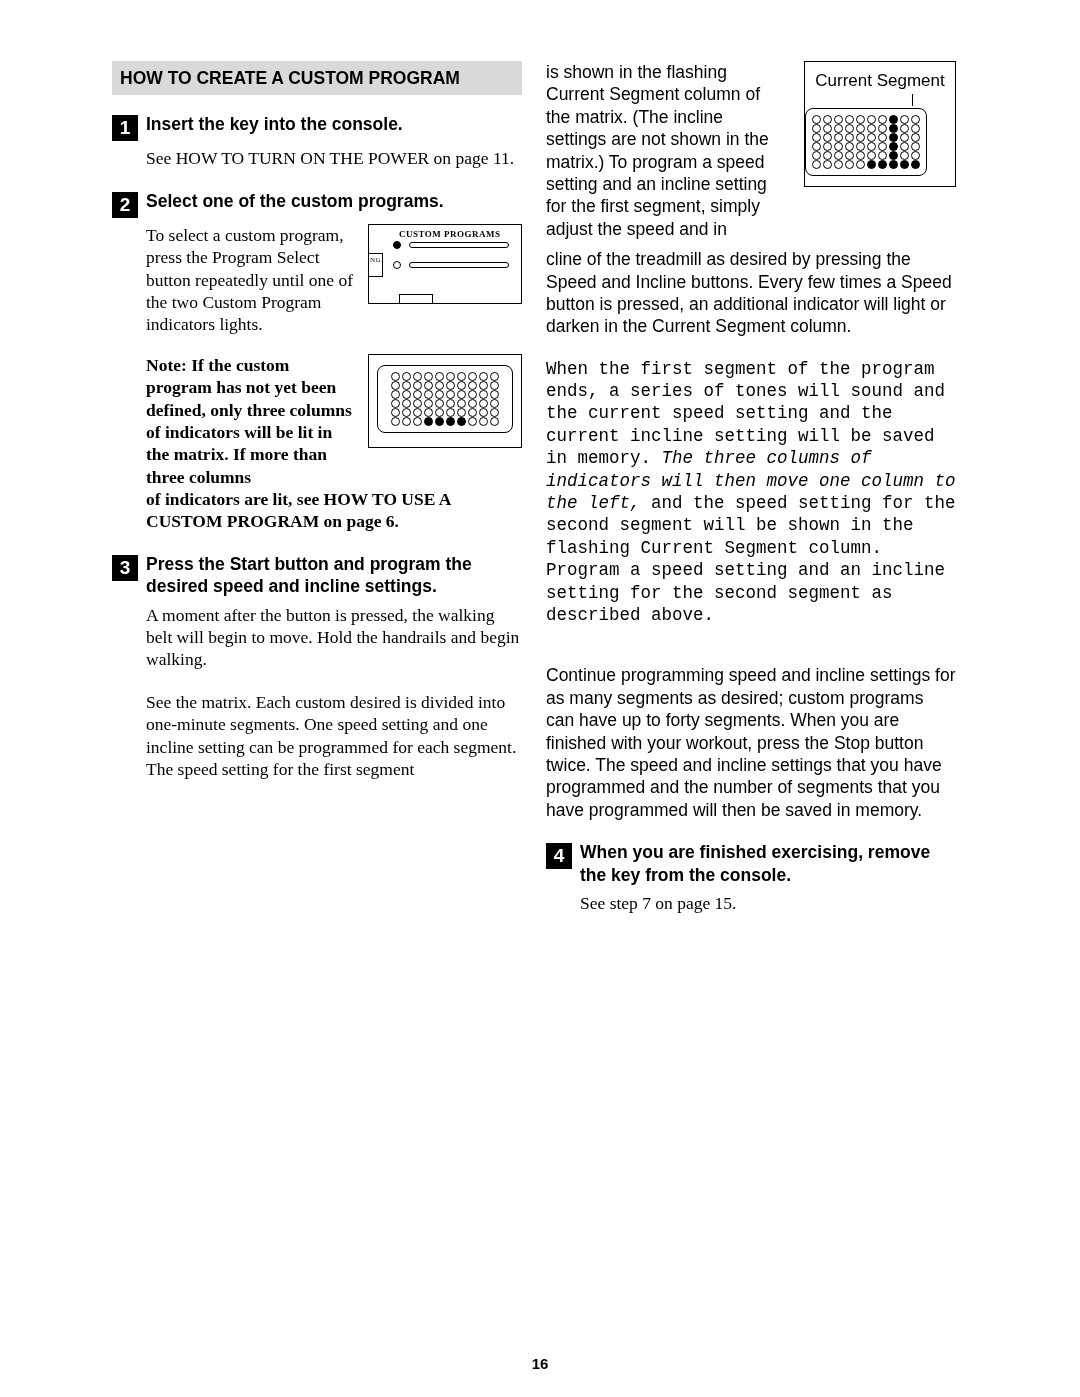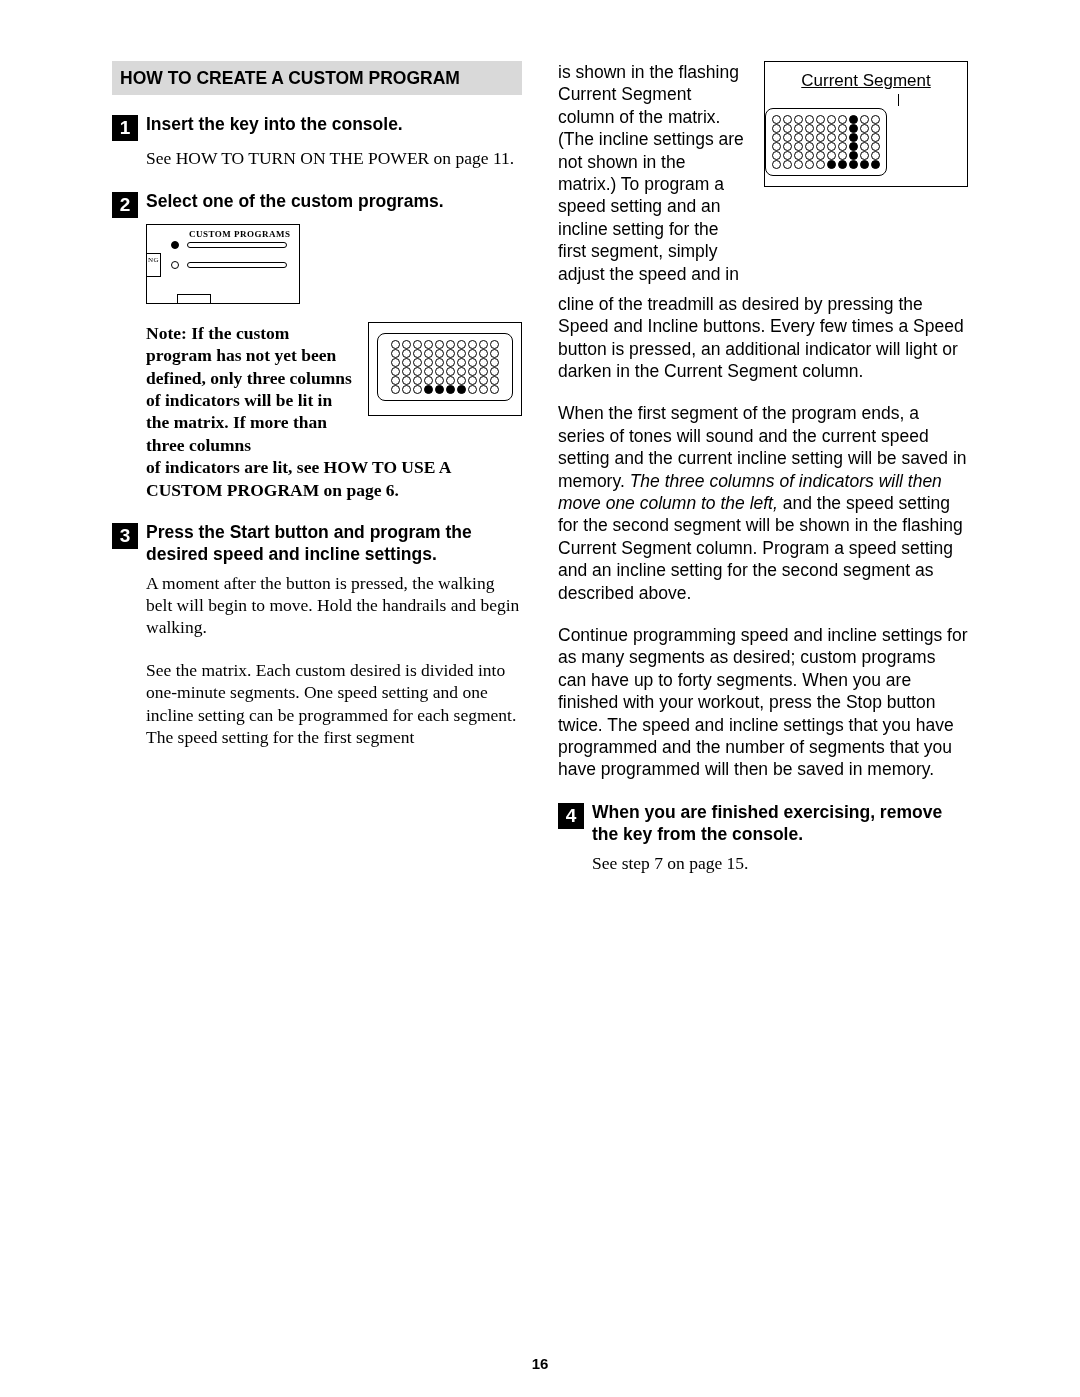--- a/index.html
+++ b/index.html
@@ -7,21 +7,21 @@
     background: #ffffff;
     font-family: Arial, Helvetica, sans-serif;
     width: 1080px;
     height: 1397px;
     position: relative;
     color: #000;
   }
   .page {
     padding: 61px 112px 40px 112px;
     display: flex;
-    gap: 36px;
+    gap: 24px;
   }
   .col {
     width: 410px;
     font-size: 17.5px;
     line-height: 1.28;
   }
   .section-title {
     background: #d9d9d9;
     font-weight: bold;
     padding: 6px 8px;
@@ -64,21 +64,21 @@
 
   
   .panel-custom {
     border:1px solid #000;
     width:154px; height:80px;
     position:relative;
     font-size:9px;
     letter-spacing:0.5px;
   }
   .panel-custom .lbl {
-    position:absolute; left:42px; top:4px;
+    position:absolute; left:30px; top:4px;
     font-weight:bold;
   }
   .panel-custom .leftcut {
     position:absolute; left:0; top:28px; width:14px; height:24px;
     border-top:1px solid #000; border-right:1px solid #000; border-bottom:1px solid #000;
     font-size:7px; padding:2px 1px 0 1px;
   }
   .panel-custom .dot-filled {
     position:absolute; width:8px; height:8px; border:1px solid #000; border-radius:50%;
     background:#000; left:24px; top:16px;
@@ -112,21 +112,21 @@
   .dot {
     width:10px; height:10px; border:1px solid #000; border-radius:50%; flex-shrink:0;
   }
   .dot.filled { background:#000; }
 
   
   .matrix-small .dot { width:9px; height:9px; }
   .matrix-small .matrix-row { gap:2px; }
 
   
-  .cs-figure { border:1px solid #000; width:204px; padding:8px 0 10px 0;text-decoration:underline; }
+  .cs-figure { border:1px solid #000; width:152px; padding:8px 0 10px 0; }
   .cs-label { text-align:center; font-size:17px; margin-bottom:2px; }
   .cs-pointer {
     width:1px; height:12px; background:#000; margin:0 auto 2px auto;
     position:relative; left:32px;
   }
   .cs-matrix { margin:0 auto; }
 
   .page-number {
     position:absolute;
     bottom:25px; left:0; right:0;
@@ -150,20 +150,21 @@
     <div class="body-text">
       <span>See HOW TO TURN ON THE POWER on page 11.</span>
     </div>
 
     <div class="step">
       <div class="step-num">2</div>
       <div class="step-title">Select one of the custom programs.</div>
     </div>
     <div class="body-text">
       <div class="flow-block">
+        <div class="flow-text">To select a custom program, press the Program Select button repeatedly until one of the two Custom Program indicators lights.</div>
         <div class="flow-img">
           <div class="panel-custom">
             <div class="lbl">CUSTOM PROGRAMS</div>
             <div class="dot-filled"></div>
             <div class="dot-empty"></div>
             <div class="slot slot1"></div>
             <div class="slot slot2"></div>
             <div class="leftcut">NG</div>
             <div class="bottom-piece"></div>
           </div>
@@ -353,21 +354,21 @@
                   <div class="dot filled"></div>
                   <div class="dot filled"></div>
                 </div>
               </div>
           </div>
         </div>
       </div>
     </div>
     <div style="margin-bottom:20px;">cline of the treadmill as desired by pressing the Speed and Incline buttons. Every few times a Speed button is pressed, an additional indicator will light or darken in the Current Segment column.</div>
 
-    <p style="margin-bottom:20px;">
+    <p style="margin-bottom:38px;font-family:Liberation Mono, monospace;">
       <span>When the first segment of the program ends, a series of tones will sound and the current speed setting and the current incline setting will be saved in memory. </span><span class="italic">The three columns of indicators will then move one column to the left,</span><span> and the speed setting for the second segment will be shown in the flashing Current Segment column. Program a speed setting and an incline setting for the second segment as described above.</span>
     </p>
 
     <p style="margin-bottom:20px;">Continue programming speed and incline settings for as many segments as desired; custom programs can have up to forty segments. When you are finished with your workout, press the Stop button twice. The speed and incline settings that you have programmed and the number of segments that you have programmed will then be saved in memory.</p>
 
     <div class="step">
       <div class="step-num">4</div>
       <div class="step-title">When you are finished exercising, remove the key from the console.</div>
     </div>
     <div class="body-text">See step 7 on page 15.</div>

